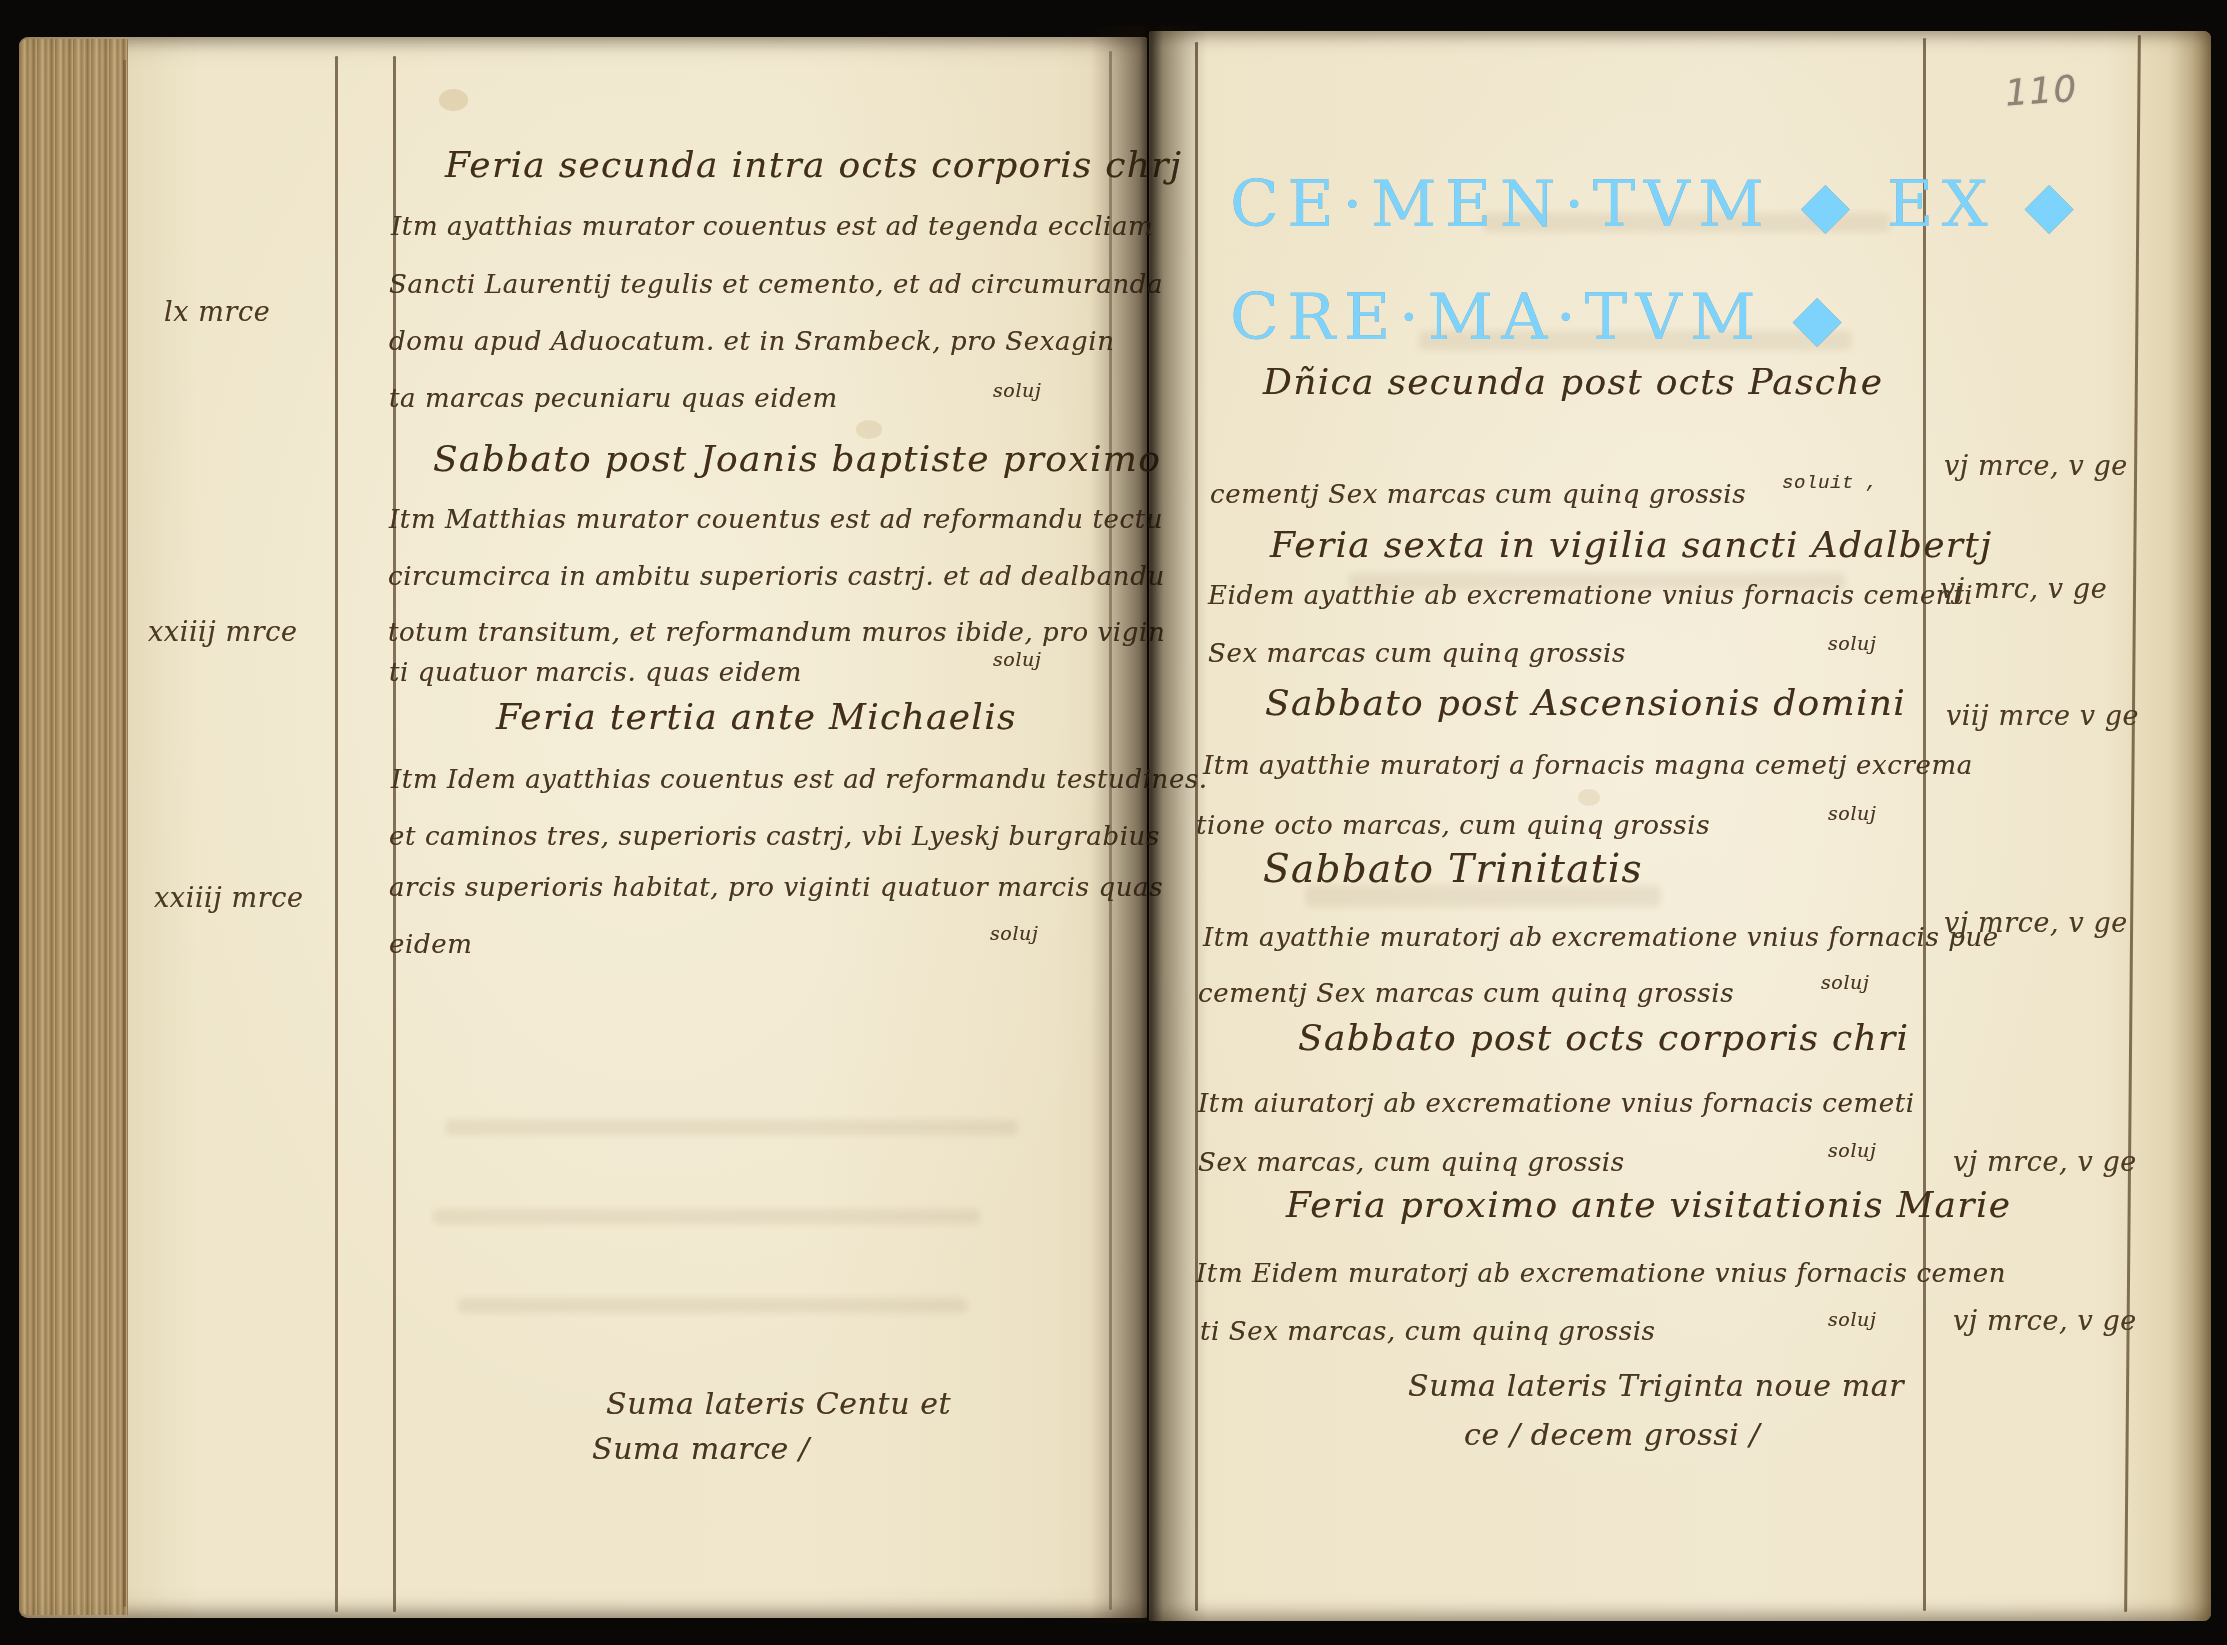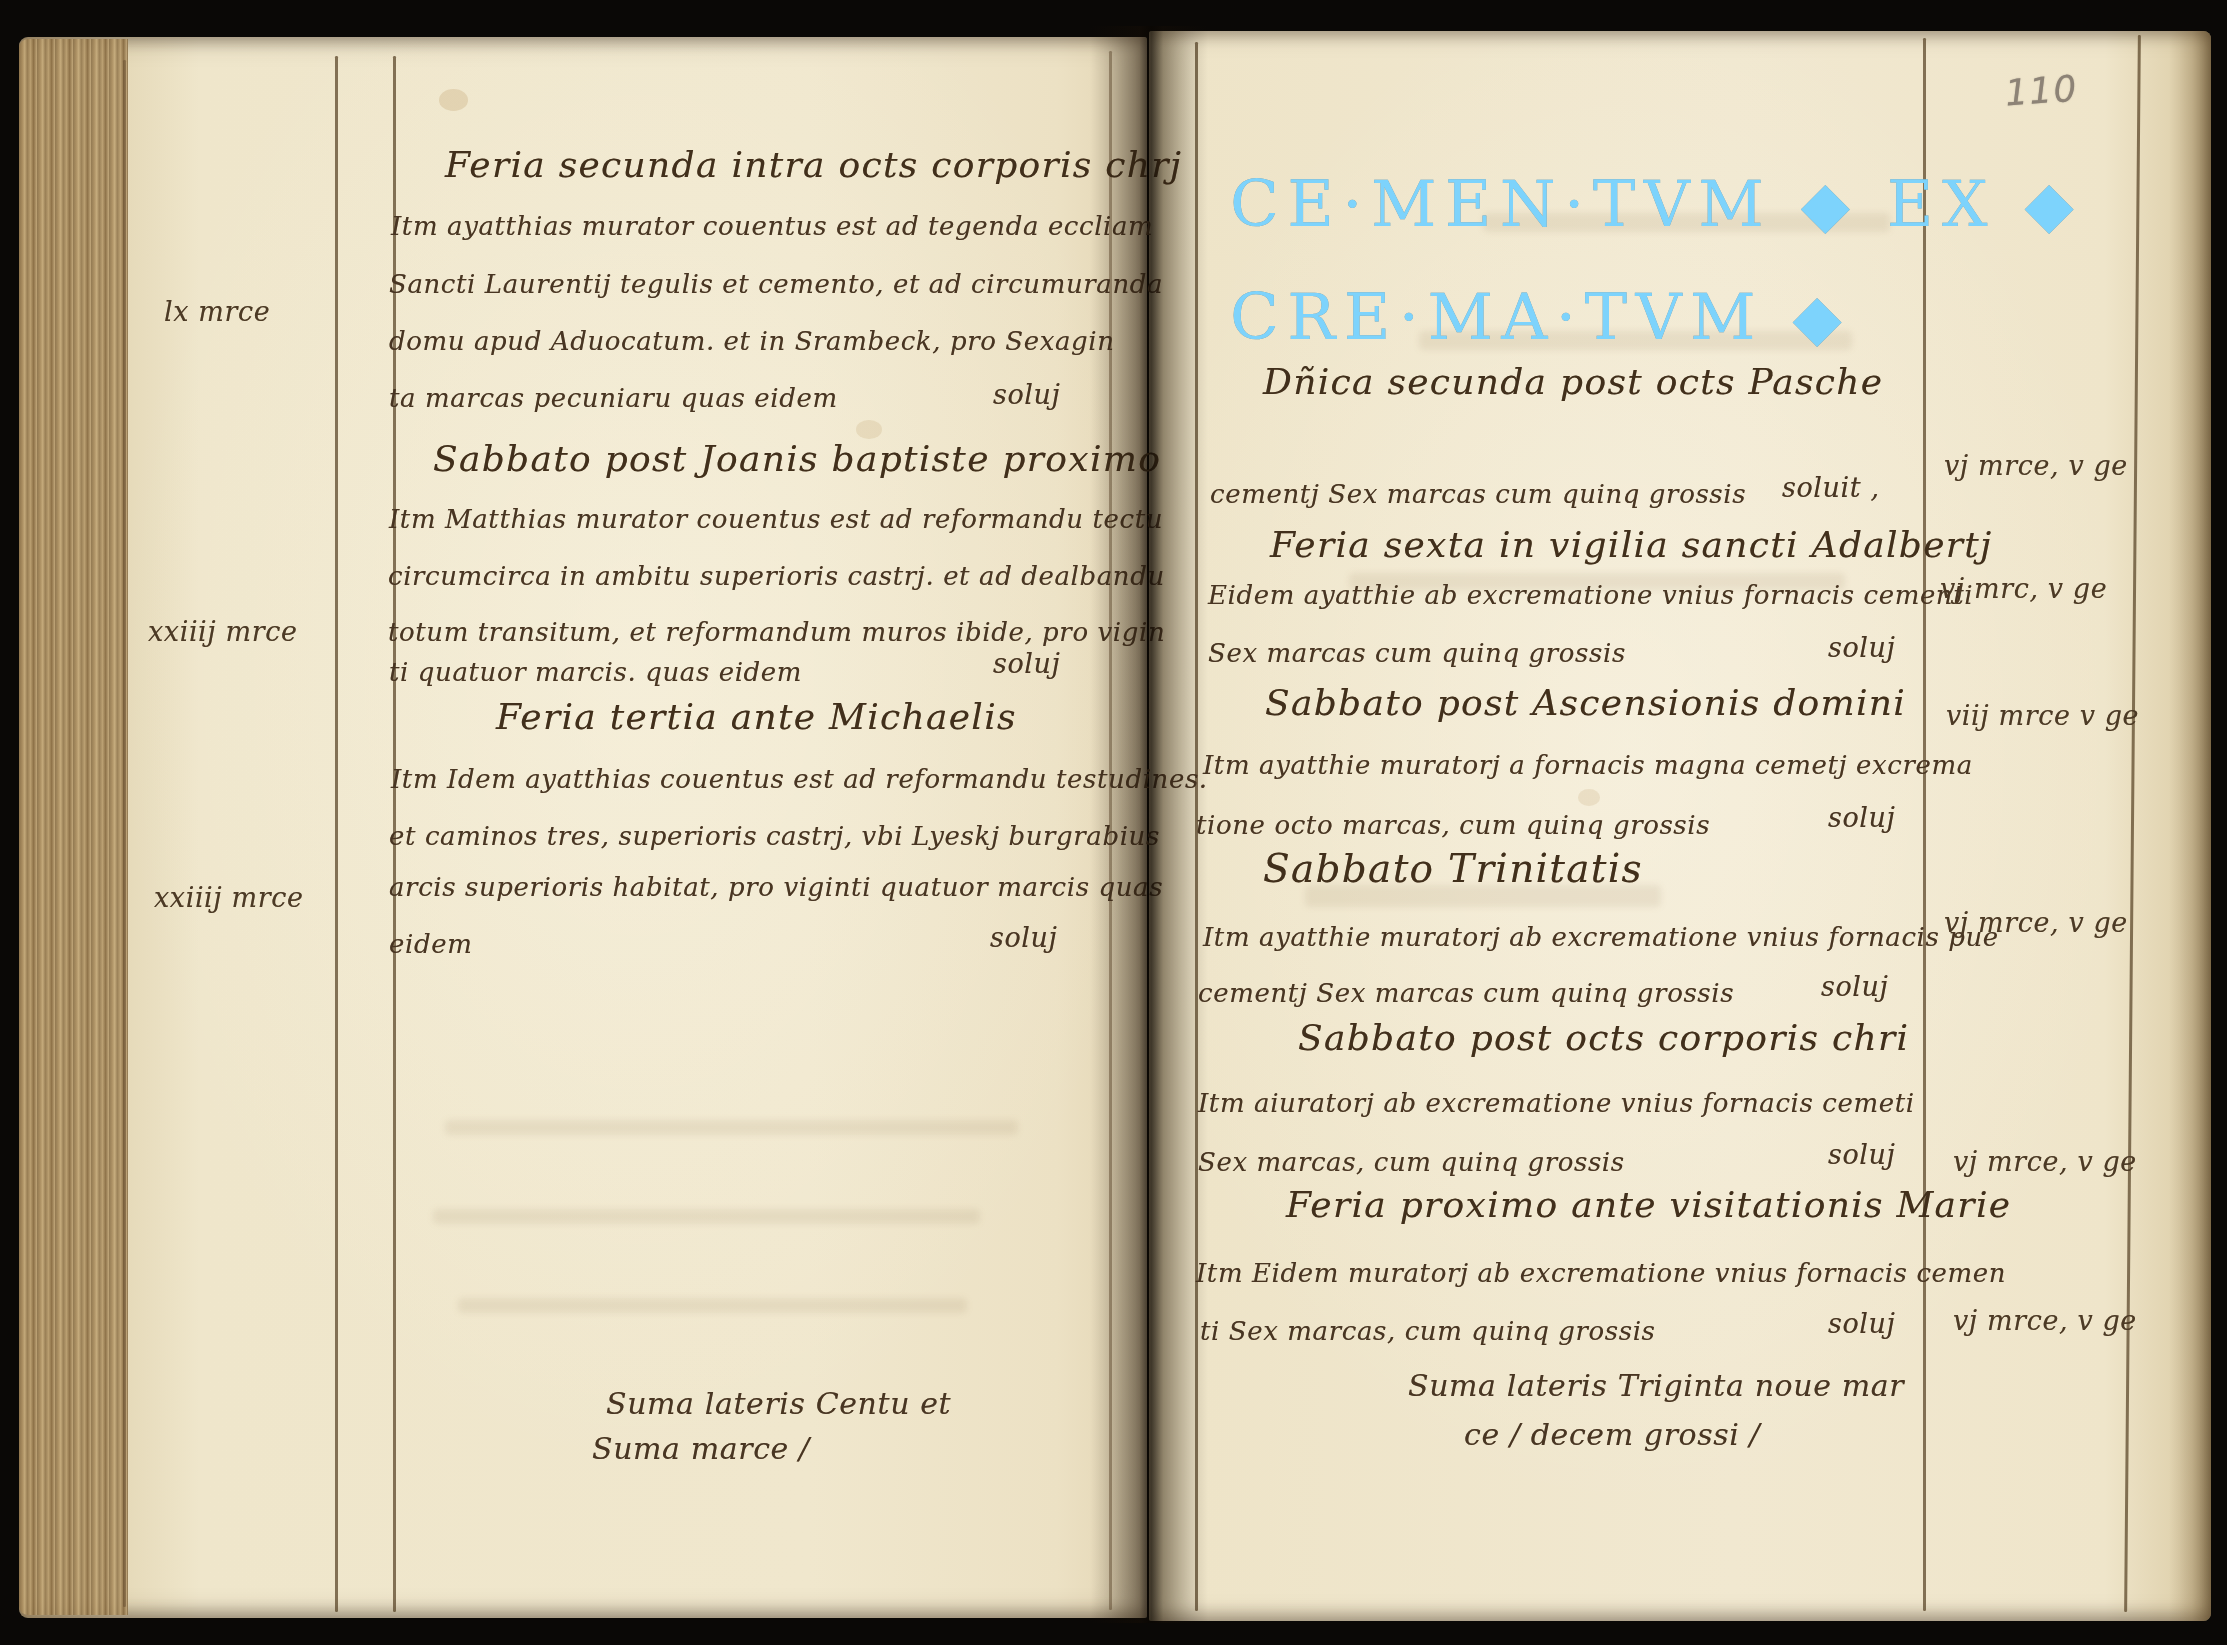--- a/index.html
+++ b/index.html
@@ -46,21 +46,21 @@
   .vrule.faint{background:rgba(95,72,42,.45);}
   .hand{
     position:absolute;white-space:nowrap;
     font-style:italic;color:#483522;
     text-shadow:0 0 0.6px rgba(70,50,28,.45);
     letter-spacing:0.6px;
   }
   .line{font-size:26px;}
   .hd{font-size:36px;color:#412f1b;letter-spacing:1.3px;}
   .hd-big{font-size:39px;}
-  .pay{font-size:27px;}
+  .pay{font-size:19px;}
   .marginal{font-size:27px;color:#4c3a25;}
   .footerln{font-size:30px;}
   .titleln{
     font-size:64px;font-style:normal;color:#7dd3fc;
     font-family:"DejaVu Serif","DejaVu Sans","Liberation Serif",serif;
     letter-spacing:8.3px;text-shadow:0 0 0.6px rgba(60,44,25,.5);
   }
   .pencil{
     position:absolute;font-family:"DejaVu Sans","Liberation Sans",sans-serif;
     font-style:italic;color:#8d8376;font-size:36px;letter-spacing:1.3px;
@@ -129,21 +129,21 @@
   <div class="hand pay" style="left:990px;top:922px;">soluj</div>
 
   <div class="hand footerln" style="left:606px;top:1386px;">Suma lateris Centu et</div>
   <div class="hand footerln" style="left:592px;top:1431px;">Suma marce /</div>
 
   <div class="hand titleln" style="left:1230px;top:167px;">CE·MEN·TVM ◆ EX ◆</div>
   <div class="hand titleln" style="left:1230px;top:280px;">CRE·MA·TVM ◆</div>
 
   <div class="hand hd" style="left:1263px;top:361px;">Dñica secunda post octs Pasche</div>
   <div class="hand line" style="left:1210px;top:479px;">cementj Sex marcas cum quinq grossis</div>
-  <div class="hand pay" style="left:1782px;top:472px;">soluit ,</div>
+  <div class="hand pay" style="left:1782px;top:472px;font-family:Liberation Mono, monospace;">soluit ,</div>
 
   <div class="hand hd" style="left:1270px;top:524px;">Feria sexta in vigilia sancti Adalbertj</div>
   <div class="hand line" style="left:1208px;top:580px;">Eidem ayatthie ab excrematione vnius fornacis cementi</div>
   <div class="hand line" style="left:1208px;top:638px;">Sex marcas cum quinq grossis</div>
   <div class="hand pay" style="left:1828px;top:632px;">soluj</div>
 
   <div class="hand hd" style="left:1265px;top:682px;">Sabbato post Ascensionis domini</div>
   <div class="hand line" style="left:1203px;top:750px;">Itm ayatthie muratorj a fornacis magna cemetj excrema</div>
   <div class="hand line" style="left:1196px;top:810px;">tione octo marcas, cum quinq grossis</div>
   <div class="hand pay" style="left:1828px;top:802px;">soluj</div>

